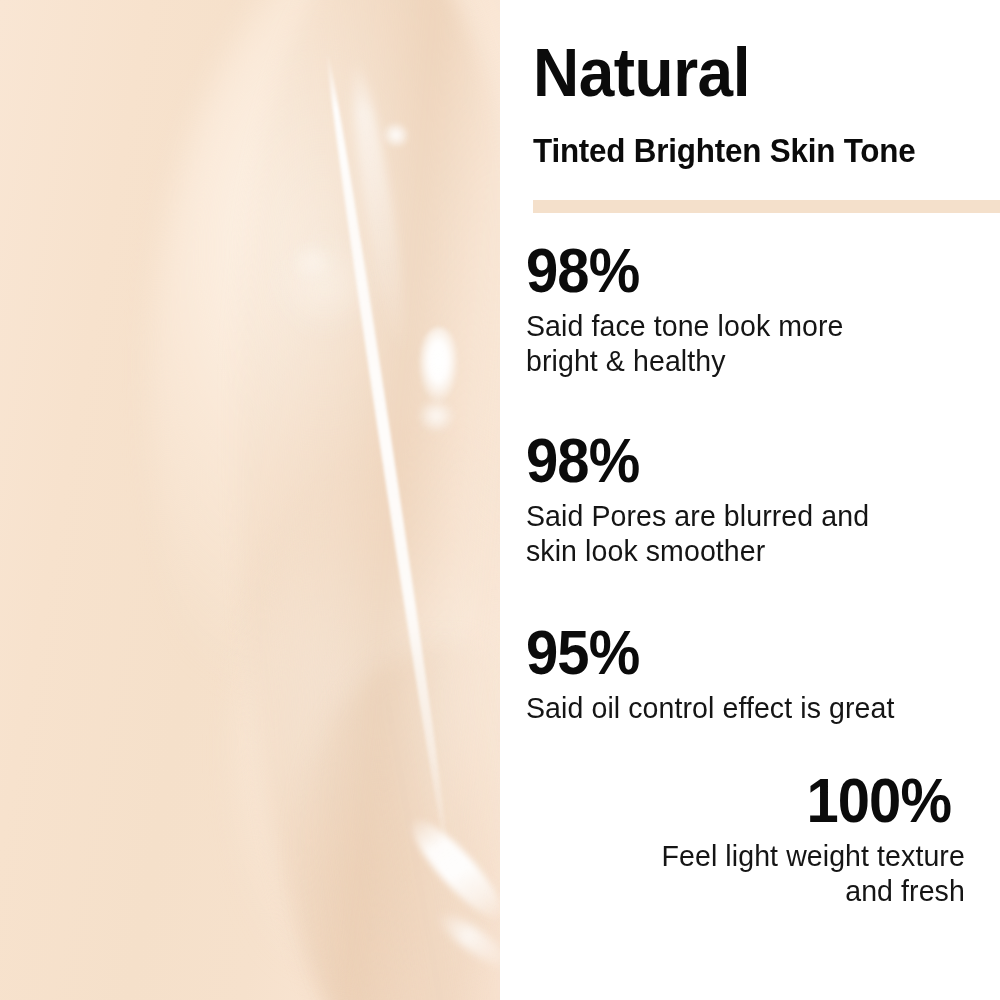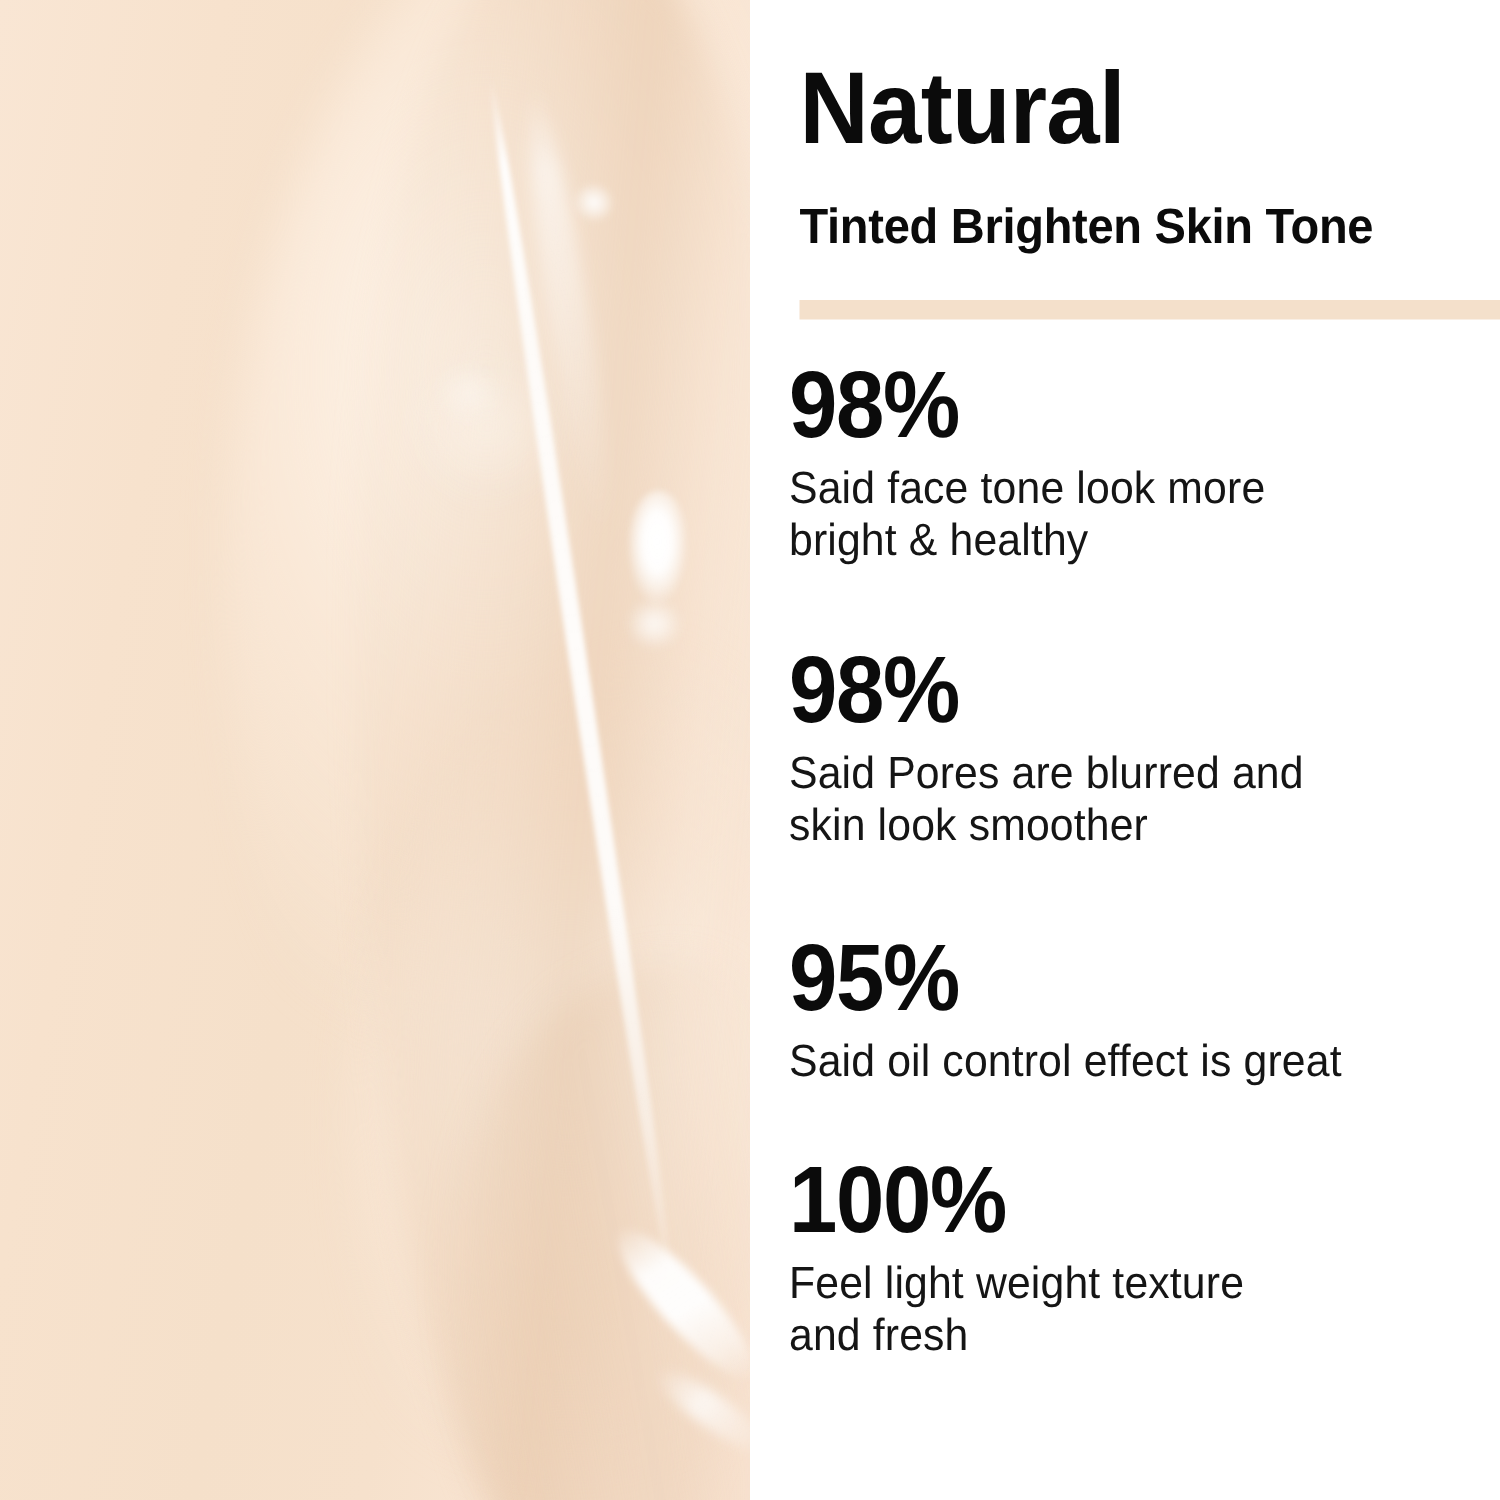--- a/index.html
+++ b/index.html
@@ -315,21 +315,21 @@
   }
 
   .stat {
     position: absolute;
     left: 26px;
     width: 462px;
   }
   .stat-1 { top: 0px; }
   .stat-2 { top: 190px; }
   .stat-3 { top: 382px; }
-  .stat-4 { top: 530px; }
+  .stat-4 { top: 530px; text-align: right; }
 
   .stat-value {
     font-size: 63px;
     line-height: 64px;
     font-weight: 700;
     letter-spacing: -1px;
     color: #0b0b0b;
     transform: scaleX(0.92);
     transform-origin: left center;
     white-space: nowrap;

